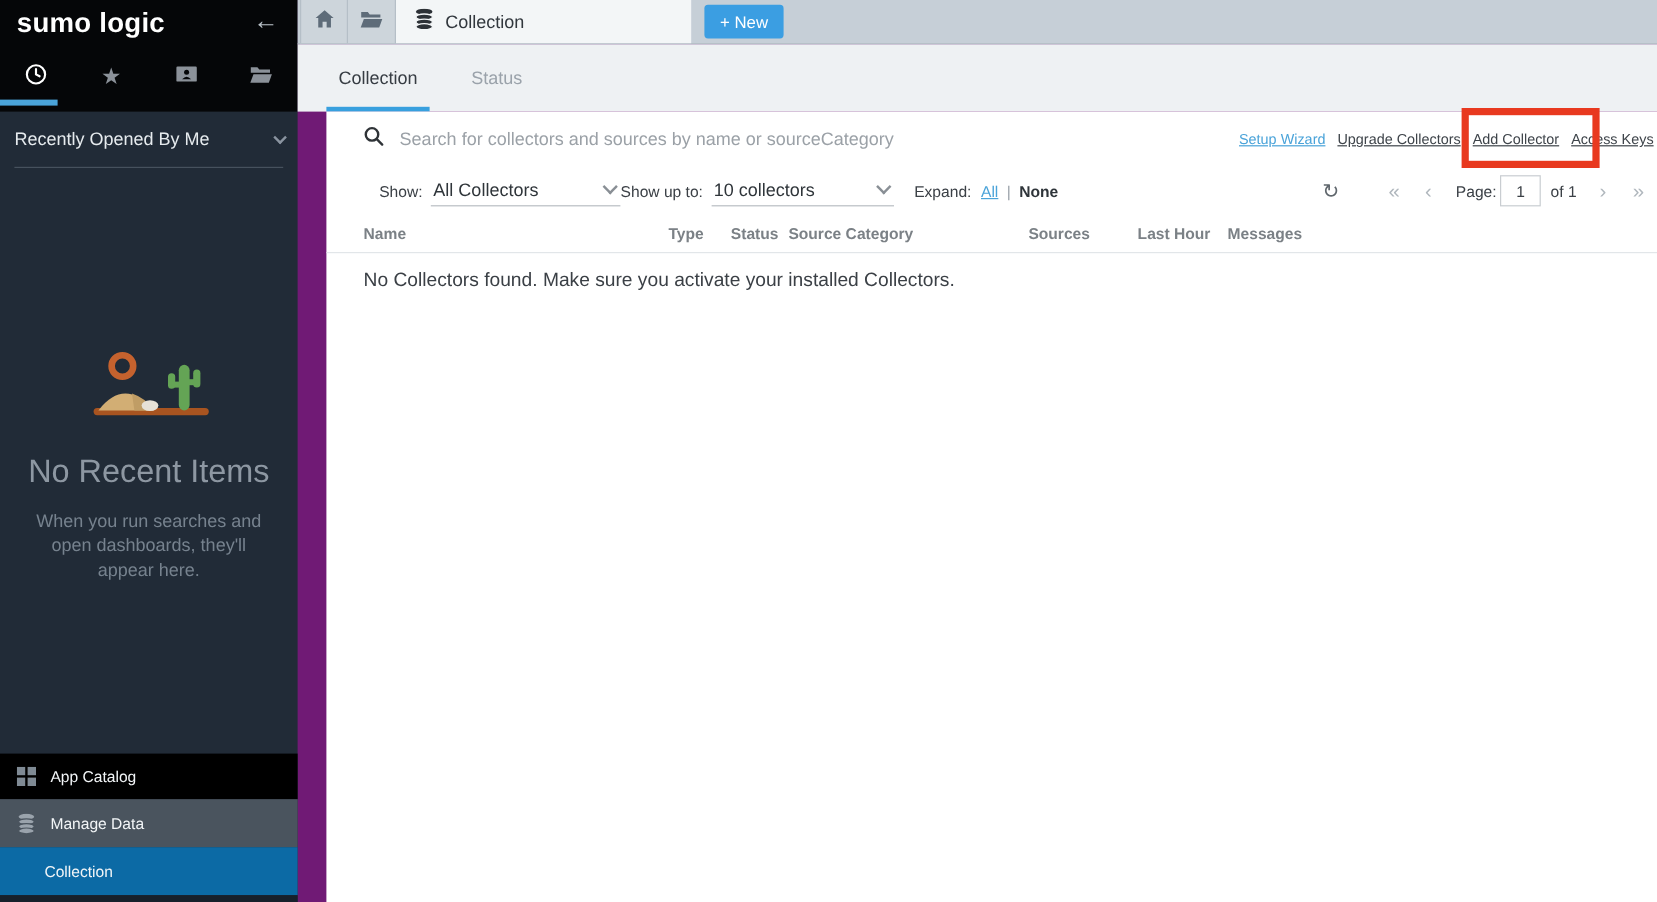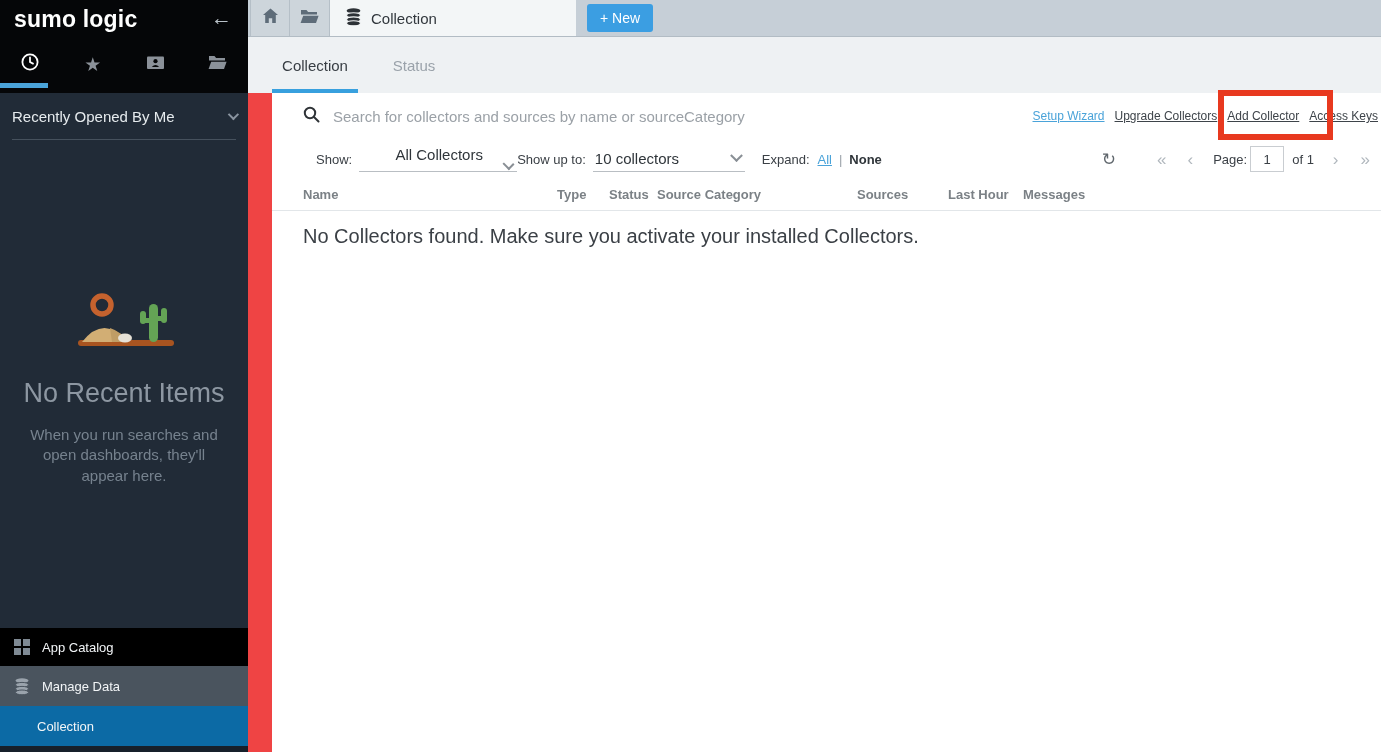--- a/index.html
+++ b/index.html
@@ -1,18 +1,18 @@
 <!DOCTYPE html>
 <html><head>
 <meta charset="utf-8">
 <style>
   * { box-sizing: border-box; margin: 0; padding: 0; }
   html,body { width:1381px; height:752px; overflow:hidden; }
   body { font-family: "Liberation Sans", sans-serif; }
-  .screen { position:relative; width:1381px; height:752px; background:#ef4444; overflow:hidden; }
+  .screen { position:relative; width:1381px; height:752px; background:#701a75; overflow:hidden; }
 
   
   .sidebar { position:absolute; left:0; top:0; width:248px; height:752px; background:#212b37; display:flex; flex-direction:column; }
   .sidebar-top { background:#050608; height:93px; position:relative; flex:none; }
   .logo { position:absolute; left:14px; top:6px; color:#ffffff; font-size:23px; font-weight:bold; letter-spacing:.2px; }
   .back-icon { position:absolute; right:16px; top:6px; color:#b9c1c8; font-size:21px; cursor:pointer; }
   .icon-tabs { position:absolute; left:0; right:0; top:40px; height:48px; display:flex; align-items:center; justify-content:space-between; padding:0 10px; }
   .icon-tab { width:40px; height:40px; display:flex; align-items:center; justify-content:center; }
   .active-bar { position:absolute; left:0; bottom:0; width:48px; height:5px; background:#4aa3d9; }
   .star-glyph { color:#8b9199; font-size:19px; }
@@ -48,42 +48,42 @@
   .search-input { flex:1; border:none; outline:none; background:transparent; font-size:15px; color:#3c4043; margin-left:13px; font-family:"Liberation Sans",sans-serif; }
   .search-input::placeholder { color:#9ba1a7; }
   .quick-links { display:flex; align-items:center; gap:10px; padding-right:3px; white-space:nowrap; }
   .quick-links a { font-size:12px; text-decoration:underline; color:#3e444a; cursor:pointer; }
   .quick-links a.blue { color:#4aa3d9; }
 
   .filter-row { height:40px; display:flex; align-items:center; padding-left:44px; font-size:13px; color:#3b4046; }
   .sel { display:flex; align-items:center; border-bottom:1px solid #b9bec3; height:26px; margin-left:7px; cursor:pointer; }
   .sel-value { font-size:15px; color:#2f353a; padding-left:2px; }
   .sel-chev { width:9px; height:9px; border-right:2px solid #898f95; border-bottom:2px solid #898f95; transform:rotate(45deg) translate(-2px,-2px); margin-left:auto; margin-right:4px; }
-  .sel-show { width:158px;flex-direction:column; }
+  .sel-show { width:158px; }
   .sel-limit { width:152px; }
   .expand-group { display:flex; align-items:center; margin-left:17px; }
   .expand-group .lbl { margin-right:8px; }
   .link-all { color:#4aa3d9; text-decoration:underline; cursor:pointer; }
   .sep { color:#9aa1a8; margin:0 7px; }
   .none-val { font-weight:bold; color:#2f353a; }
 
   .pager { margin-left:auto; display:flex; align-items:center; padding-right:11px; color:#3b4046; }
   .refresh { font-size:17px; color:#60676d; cursor:pointer; }
   .pg-first { margin-left:41px; } .pg-prev { margin-left:21px; } .pg-next { margin-left:19px; } .pg-last { margin-left:22px; }
   .pg-arrow { font-size:17px; color:#b0b7bd; cursor:pointer; line-height:1; }
   .page-label { margin-left:20px; }
   .page-input { width:34px; height:26px; margin-left:3px; border:1px solid #c9cdd1; text-align:center; font-size:13px; color:#3b4046; font-family:"Liberation Sans",sans-serif; outline:none; }
   .of-text { margin-left:8px; }
 
   .table-head { position:relative; height:32px; border-bottom:1px solid #e2e6e9; }
   .th { position:absolute; top:8px; font-size:13px; font-weight:bold; color:#7b8186; }
   .th:nth-child(1){ left:31px; } .th:nth-child(2){ left:285px; } .th:nth-child(3){ left:337px; }
   .th:nth-child(4){ left:385px; } .th:nth-child(5){ left:585px; } .th:nth-child(6){ left:676px; }
   .th:nth-child(7){ left:751px; }
-  .empty-msg { padding:14px 12px 0 31px; font-size:20px; color:#3b4046; }
+  .empty-msg { padding:14px 12px 0 31px; font-size:16px; color:#3b4046; }
 
   
   .annotation { position:absolute; left:1218px; top:90px; width:115px; height:50px; border:6px solid #e8391f; z-index:30; pointer-events:none; }
 </style>
 </head>
 <body>
 
 <div class="screen">
 
   <div class="sidebar">

